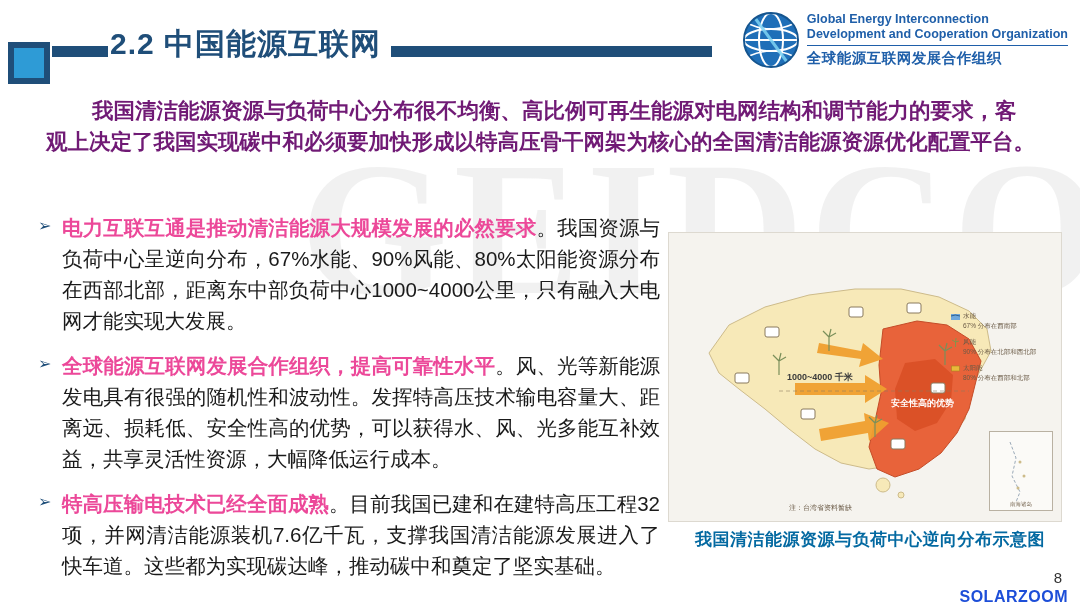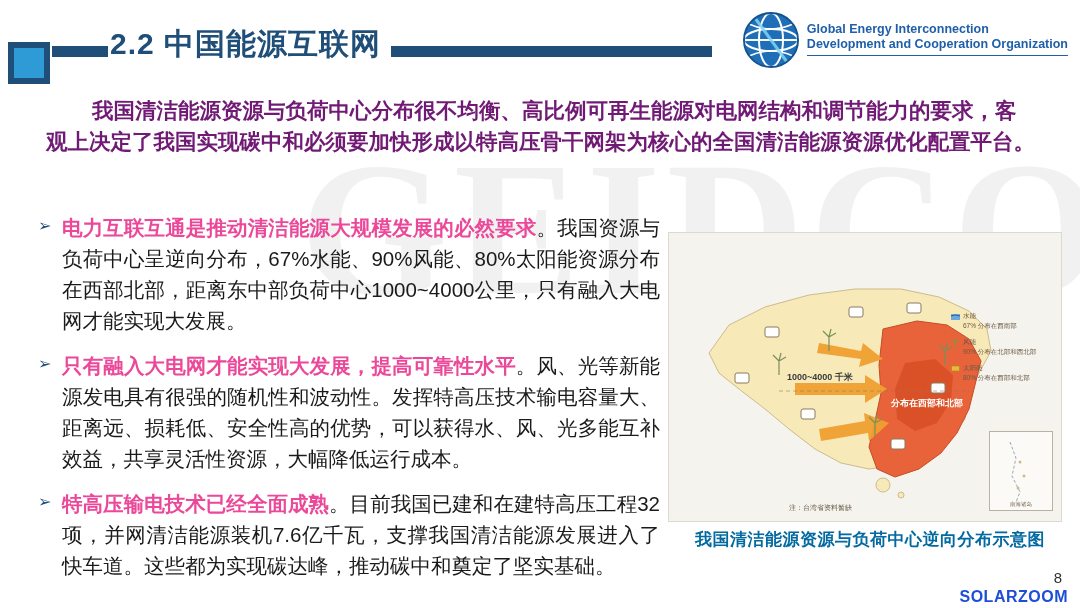--- a/index.html
+++ b/index.html
@@ -283,36 +283,37 @@
           <path d="M8 14 Q30 24 52 14" fill="none" stroke="#ffffff" stroke-width="1.6"></path>
           <path d="M8 46 Q30 36 52 46" fill="none" stroke="#ffffff" stroke-width="1.6"></path>
           <path d="M14 8 L46 52" stroke="#7fd4f5" stroke-width="3" opacity="0.85"></path>
           <circle cx="30" cy="30" r="27" fill="none" stroke="#15558f" stroke-width="2"></circle>
         </svg>
       </div>
       <div class="logo-text">
         <div class="logo-text-en1">Global Energy Interconnection</div>
         <div class="logo-text-en2">Development and Cooperation Organization</div>
         <div class="logo-rule"></div>
+        <div class="logo-text-cn">全球能源互联网发展合作组织</div>
       </div>
     </div>
   </div>
 
   <div class="intro">我国清洁能源资源与负荷中心分布很不均衡、高比例可再生能源对电网结构和调节能力的要求，客观上决定了我国实现碳中和必须要加快形成以特高压骨干网架为核心的全国清洁能源资源优化配置平台。</div>
 
   <div class="bullets">
 
     <div class="bullet">
       <span class="arrow">➢</span>
       <div class="text"><span class="lead">电力互联互通是推动清洁能源大规模发展的必然要求</span><span>。我国资源与负荷中心呈逆向分布，67%水能、90%风能、80%太阳能资源分布在西部北部，距离东中部负荷中心1000~4000公里，只有融入大电网才能实现大发展。</span></div>
     </div>
 
     <div class="bullet">
       <span class="arrow">➢</span>
-      <div class="text"><span class="lead">只有融入大电网才能实现大发展，提高可靠性水平</span><span>。风、光等新能源发电具有很强的随机性和波动性。发挥特高压技术输电容量大、距离远、损耗低、安全性高的优势，可以获得水、风、光多能互补效益，共享灵活性资源，大幅降低运行成本。</span></div>
+      <div class="text"><span class="lead">全球能源互联网发展合作组织，提高可靠性水平</span><span>。风、光等新能源发电具有很强的随机性和波动性。发挥特高压技术输电容量大、距离远、损耗低、安全性高的优势，可以获得水、风、光多能互补效益，共享灵活性资源，大幅降低运行成本。</span></div>
     </div>
 
     <div class="bullet">
       <span class="arrow">➢</span>
       <div class="text"><span class="lead">特高压输电技术已经全面成熟</span><span>。目前我国已建和在建特高压工程32项，并网清洁能源装机7.6亿千瓦，支撑我国清洁能源发展进入了快车道。这些都为实现碳达峰，推动碳中和奠定了坚实基础。</span></div>
     </div>
 
   </div>
 
   <div class="figure">
@@ -352,21 +353,21 @@
           <path d="M110 128 L110 142 M110 128 L104 122 M110 128 L117 124 M110 128 L112 120"></path>
           <path d="M160 104 L160 118 M160 104 L154 98 M160 104 L167 100 M160 104 L162 96"></path>
           <path d="M206 190 L206 204 M206 190 L200 184 M206 190 L213 186 M206 190 L208 182"></path>
           <path d="M276 118 L276 132 M276 118 L270 112 M276 118 L283 114 M276 118 L278 110"></path>
         </g>
 
         <path d="M110 158 L300 158" stroke="#8a7b5f" stroke-width="0.8" stroke-dasharray="4 3" opacity="0.7"></path>
       </svg>
 
       <div class="map-label" style="left:118px; top:138px; font-weight:bold; color:#3b3b3b;">1000~4000 千米</div>
-      <div class="map-label" style="left:222px; top:164px; color:#ffffff; font-weight:bold;">分布在西部和北部</div>
+      <div class="map-label" style="left:222px; top:164px; color:#ffffff; font-weight:bold;">安全性高的优势</div>
 
       <div class="map-legend">
         <div class="legend-row">
           <span class="legend-ico">
             <svg width="9" height="9" viewBox="0 0 9 9">
                 <rect x="0" y="2" width="9" height="6" fill="#6fa8dc"></rect>
                 <path d="M0 4 Q4 2 9 4" stroke="#1f4e79" fill="none" stroke-width="0.8"></path>
               </svg>
           </span>
           <span style="white-space:pre-line;">水能

